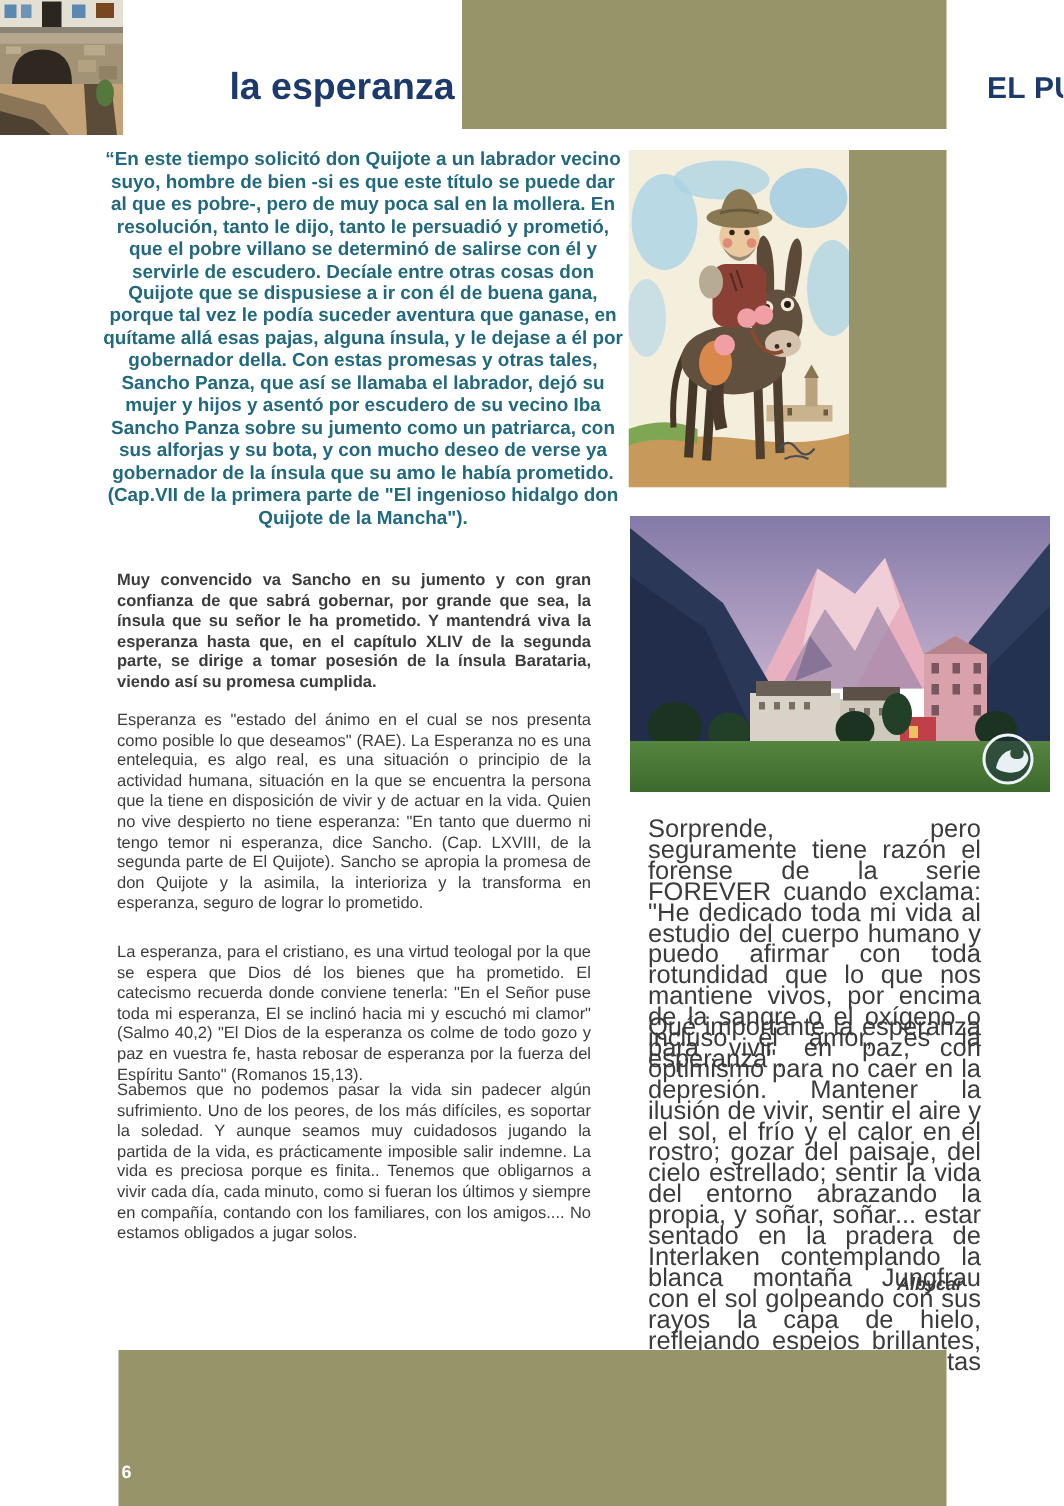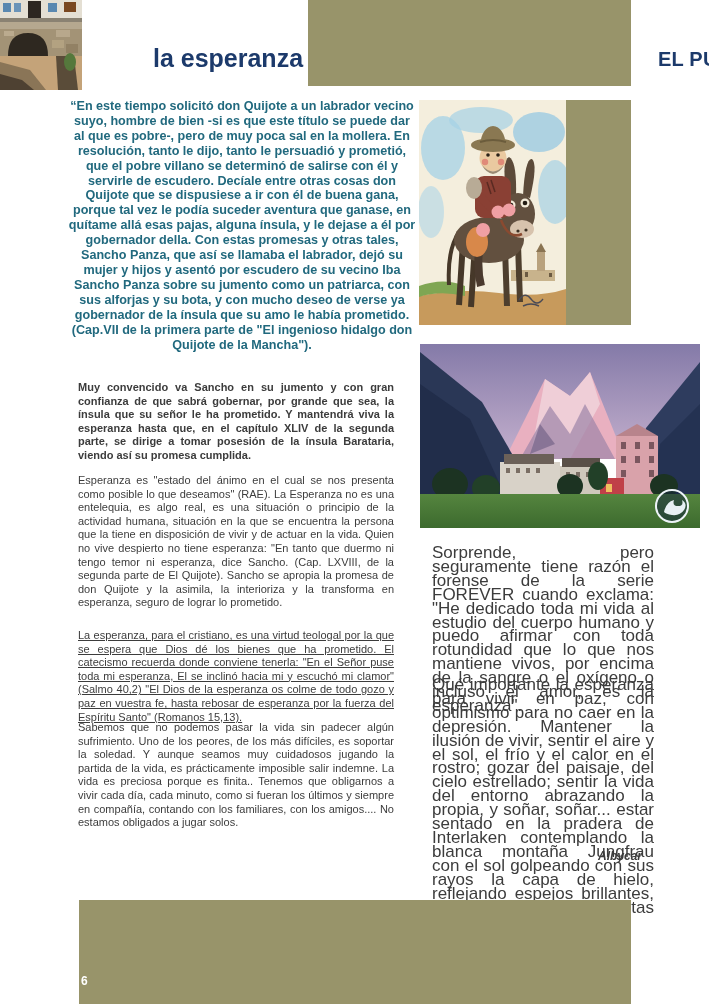--- a/index.html
+++ b/index.html
@@ -27,21 +27,21 @@
   }
   
   .sancho-illustration{position:absolute;left:419px;top:100px;width:147px;height:225px;}
   .khaki-band{position:absolute;left:566px;top:100px;width:65px;height:225px;background:#98946a;}
   .jungfrau-photo{position:absolute;left:420px;top:344px;width:280px;height:184px;}
   
   .body-par{
     position:absolute;left:78px;width:316px;margin:0;
     color:#3c3c3c;font-size:11px;line-height:13.6px;text-align:justify;
   }
-  .p1{top:381px;font-weight:bold;} .p2{top:474px;} .p3{top:629px;text-decoration:underline;} .p4{top:721px;}
+  .p1{top:381px;font-weight:bold;} .p2{top:474px;} .p3{top:629px;} .p4{top:721px;}
   .right-par{
     position:absolute;left:432px;width:222px;margin:0;
     color:#3c3c3c;font-size:17px;line-height:13.9px;text-align:justify;
   }
   .p5{top:546px;} .p6{top:678px;}
   .signature{
     position:absolute;left:420px;top:849px;width:222px;margin:0;
     color:#3c3c3c;font-size:12px;font-weight:bold;font-style:italic;text-align:right;
   }
   

